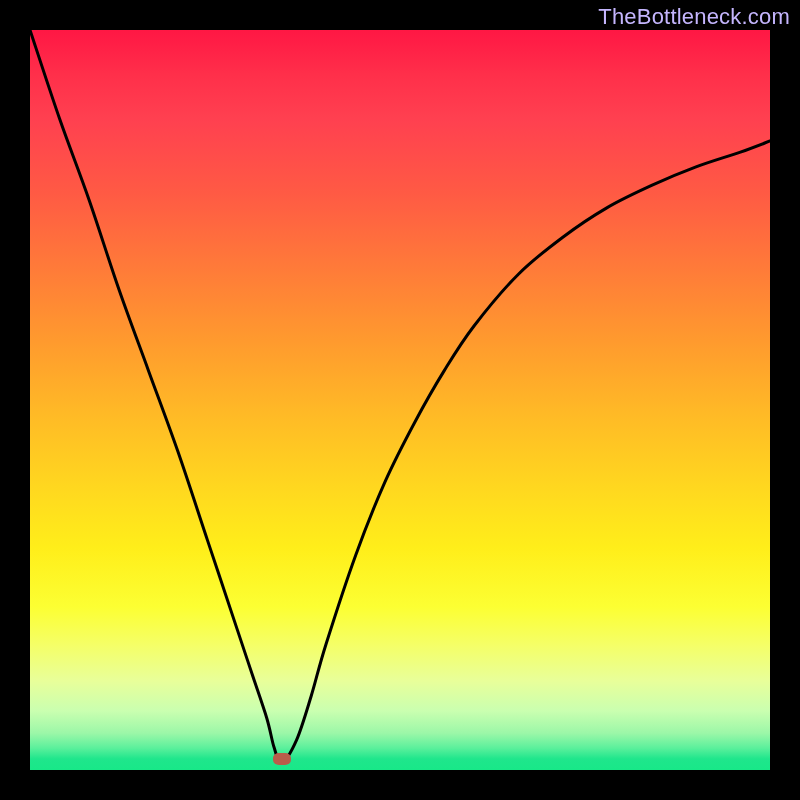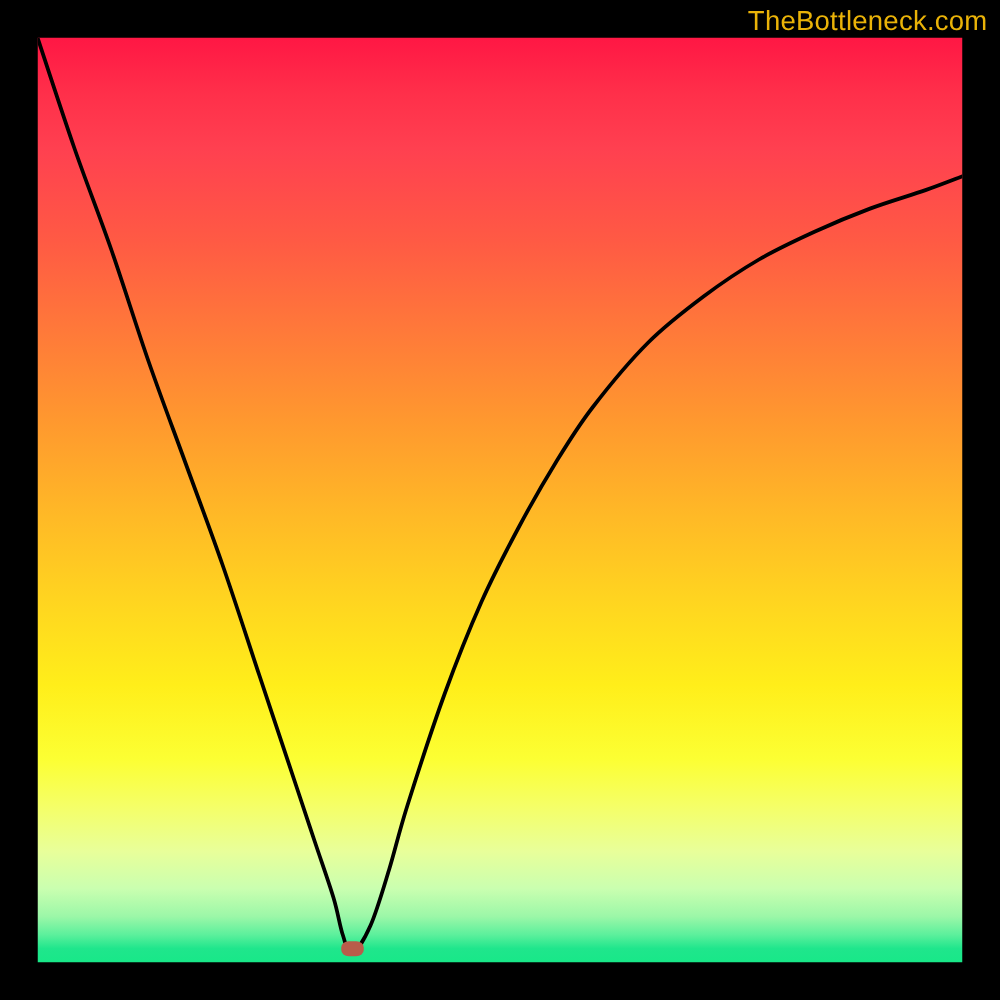--- a/index.html
+++ b/index.html
@@ -14,21 +14,21 @@
   .frame {
     position: relative;
     width: 800px;
     height: 800px;
     background: #000;
   }
   .watermark {
     position: absolute;
     top: 4px;
     right: 10px;
-    color: #eab308;
+    color: #c4b5fd;
     font-size: 22px;
     font-weight: 500;
     letter-spacing: 0.2px;
     z-index: 5;
   }
   .plot {
     position: absolute;
     left: 30px;
     top: 30px;
     width: 740px;

